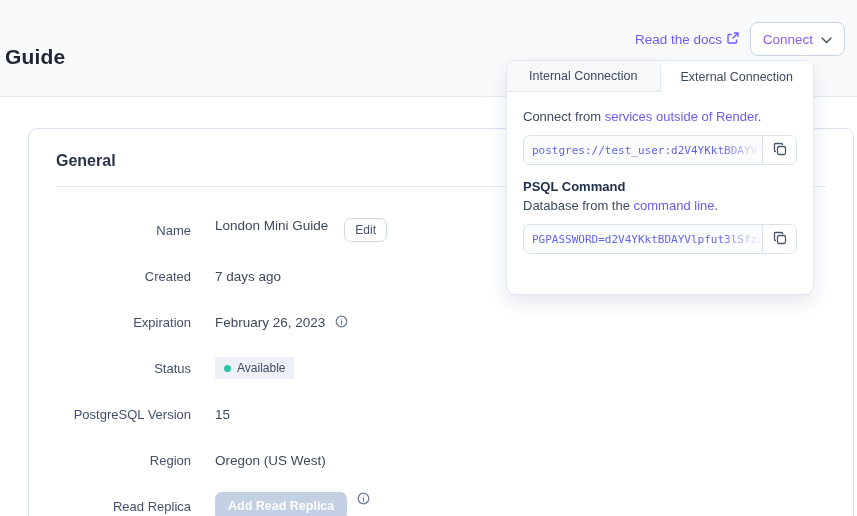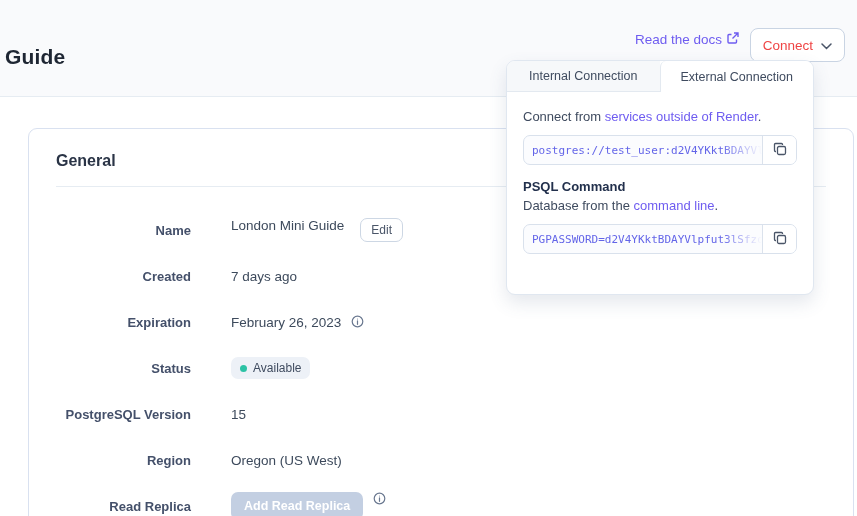--- a/index.html
+++ b/index.html
@@ -18,48 +18,48 @@
   .page-title {
     position:absolute; left:5px; top:45px;
     font-size:21px; font-weight:700; color:#1e2633; letter-spacing:.2px;
   }
   .docs-link {
     position:absolute; right:118px; top:32px;
     font-size:13.5px; color:#6e5cf0; text-decoration:none;
     display:flex; align-items:center; gap:5px; cursor:pointer;
   }
   .connect-btn {
-    position:absolute; right:12px; top:28px; height:34px; padding:0 12px;
+    position:absolute; right:12px; top:22px; height:34px; padding:0 12px;
     background:#ffffff; border:1px solid #c9d4e3; border-radius:8px;
-    font-size:13.5px; color:#ef4444; font-family:"Liberation Sans",sans-serif;
+    font-size:13.5px; color:#8b5cf6; font-family:"Liberation Sans",sans-serif;
     display:flex; align-items:center; gap:8px; cursor:pointer;
   }
   
   .card {
     position:absolute; left:28px; top:128px; width:826px; height:500px;
     background:#ffffff; border:1px solid #d9e1f0; border-radius:9px;
     padding:20px 27px 0 27px;
   }
   .card-title { font-size:16px; font-weight:700; color:#2a3446; line-height:24px; }
   .card-divider { height:1px; background:#e6ecf2; margin-top:13px; border:none; }
   .rows { padding-top:20px; }
   .row { display:flex; align-items:center; height:46px; }
   .row-label {
-    width:135px; text-align:right; margin-right:40px;
-    font-size:13px; font-weight:700; color:#44506a;
+    width:135px; text-align:right; margin-right:24px;
+    font-size:13px; font-weight:400; color:#44506a;
   }
   .row-value { font-size:13.5px; color:#3d4a5c; display:flex; align-items:flex-start; gap:10px; }
   .edit-btn {
     margin-left:6px; padding:4px 10px; font-size:12px; color:#4a5568;
     background:#ffffff; border:1px solid #cdd7e4; border-radius:7px; cursor:pointer;
     font-family:"Liberation Sans",sans-serif;
   }
   .status-badge {
     display:inline-flex; align-items:center; gap:6px;
-    background:#edf1f7; border-radius:7px; padding:4px 9px;
+    background:#edf1f7; border-radius:0; padding:4px 9px;
     font-size:12px; color:#3f4b5f;
   }
   .status-dot { width:7px; height:7px; border-radius:50%; background:#2cc2a5; }
   .disabled-btn {
     padding:7px 13px; font-size:12.5px; font-weight:700; color:#ffffff;
     background:#c3cfe2; border:none; border-radius:7px; cursor:not-allowed;
     font-family:"Liberation Sans",sans-serif;
   }
   .info-icon { display:inline-flex; color:#6a7890; }
   

